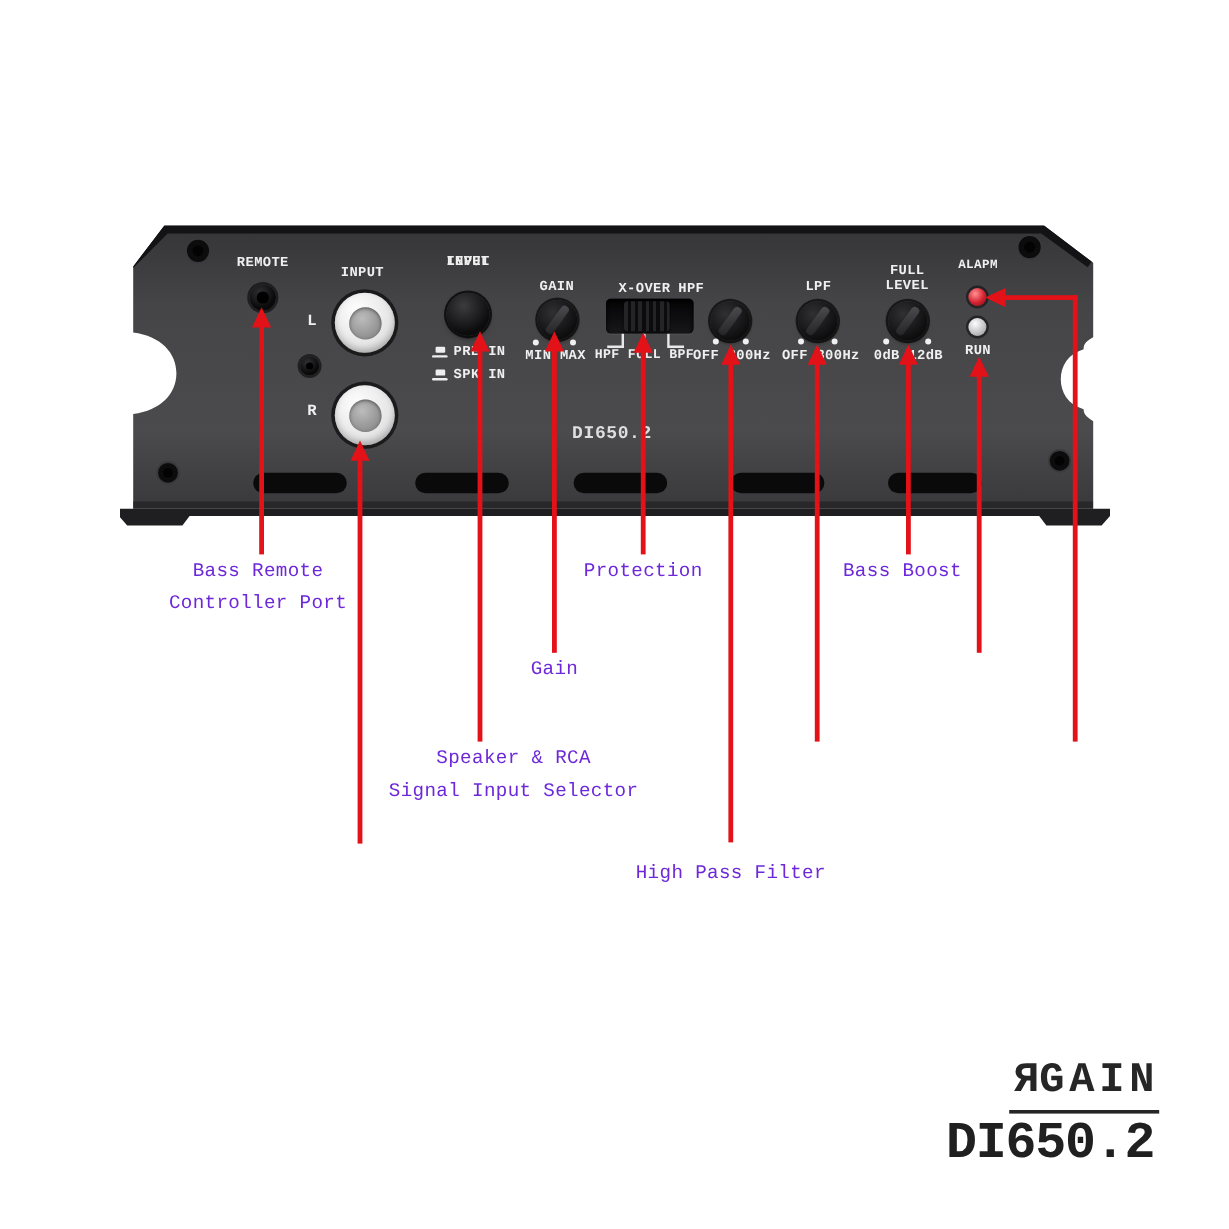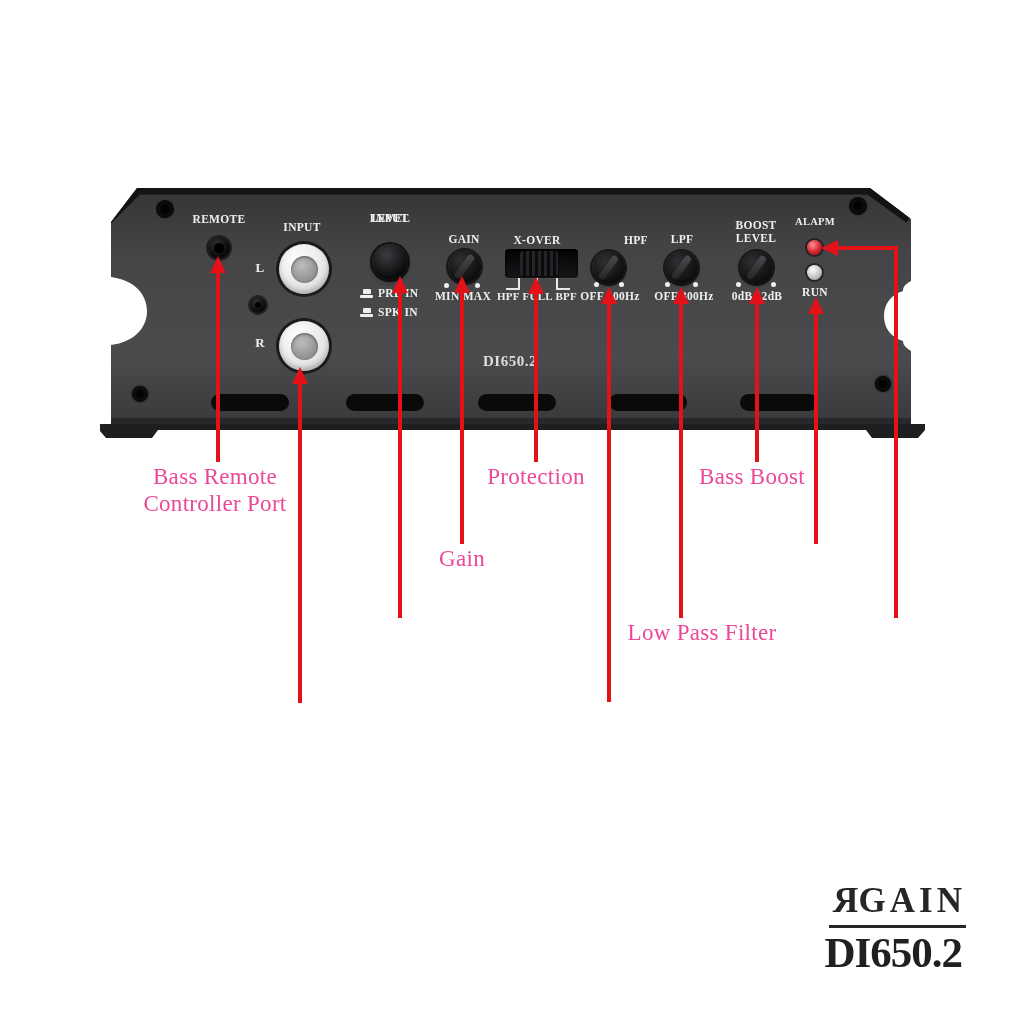--- a/index.html
+++ b/index.html
@@ -1,17 +1,17 @@
 <!DOCTYPE html>
 <html><head>
 <meta charset="utf-8">
 <style>
   html,body{margin:0;padding:0;background:#fff;}
   .stage{position:relative;width:1024px;height:1024px;background:#ffffff;overflow:hidden;
-         font-family:Liberation Serif, serif; --red:#e31118;}
+         font-family:Liberation Mono, monospace; --red:#e31118;}
   .abs{position:absolute;}
   
   .ptext{position:absolute;transform:translateX(-50%);color:#efefef;font-size:11.5px;font-weight:700;
          white-space:nowrap;letter-spacing:.3px;line-height:13px;}
   .prow{position:absolute;display:flex;align-items:center;gap:5px;color:#efefef;font-size:11.5px;
         font-weight:700;letter-spacing:.3px;}
   .btnicon{width:13px;height:9px;position:relative;display:inline-block;}
   .btnicon::before{content:"";position:absolute;left:2.5px;top:0;width:8px;height:5px;background:#eee;border-radius:1px;}
   .btnicon::after{content:"";position:absolute;left:0;bottom:0;width:13px;height:2.5px;background:#eee;border-radius:1px;}
   
@@ -43,22 +43,22 @@
         background:repeating-linear-gradient(90deg,#242428 0 3px,#0b0b0c 3px 6px);
         box-shadow:0 1px 2px rgba(0,0,0,.6);}
   
   .vline{position:absolute;width:4px;background:var(--red);}
   .hline{position:absolute;height:4px;background:var(--red);}
   .ahead-up{position:absolute;width:0;height:0;border-left:8px solid transparent;border-right:8px solid transparent;
         border-bottom:17px solid var(--red);}
   .ahead-left{position:absolute;width:0;height:0;border-top:8px solid transparent;border-bottom:8px solid transparent;
         border-right:17px solid var(--red);}
   
-  .callout{position:absolute;transform:translateX(-50%);text-align:center;font-size:23px;line-height:27px;
-        color:#ec4899;letter-spacing:.3px;white-space:nowrap;}
+  .callout{position:absolute;transform:translateX(-50%);text-align:center;font-size:16px;line-height:27px;
+        color:#6d28d9;letter-spacing:.3px;white-space:nowrap;}
   .callout span{display:block;}
   
   .logo{position:absolute;right:62px;top:883px;text-align:right;}
   .brand{font-size:35px;font-weight:700;letter-spacing:4px;color:#262627;line-height:1;
          padding-bottom:7px;border-bottom:3px solid #262627;display:inline-block;margin-right:-4px;}
   .rev{display:inline-block;transform:scaleX(-1);}
   .model{font-size:43px;font-weight:700;color:#202021;line-height:1.15;letter-spacing:-1px;}
 </style>
 </head>
 <body>
@@ -157,25 +157,25 @@
   </div>
   <div class="prow" style="left:360px;top:306px">
     <span class="btnicon"></span>
     <span>SPK IN</span>
   </div>
 
   <div class="ptext" style="left:464px;top:233px">GAIN</div>
   <div class="ptext" style="left:463px;top:290px">MIN MAX</div>
   <div class="ptext" style="left:537px;top:234px">X-OVER</div>
   <div class="ptext" style="left:537px;top:290px;font-size:11px">HPF FULL BPF</div>
-  <div class="ptext" style="left:636px;top:234px">HPF</div>
+  <div class="ptext" style="left:576px;top:234px">HPF</div>
   <div class="ptext" style="left:610px;top:290px">OFF 300Hz</div>
   <div class="ptext" style="left:682px;top:233px">LPF</div>
   <div class="ptext" style="left:684px;top:290px">OFF 300Hz</div>
-  <div class="ptext" style="left:756px;top:219px">BOOST</div>
+  <div class="ptext" style="left:756px;top:219px">FULL</div>
   <div class="ptext" style="left:756px;top:232px">LEVEL</div>
   <div class="ptext" style="left:757px;top:290px">0dB 12dB</div>
   <div class="ptext" style="left:815px;top:215px;font-size:10.5px">ALAPM</div>
   <div class="ptext" style="left:815px;top:286px">RUN</div>
   <div class="ptext" style="left:510px;top:355px;font-size:15px;color:#dedede;letter-spacing:.5px">DI650.2</div>
 
   <div class="ahead-up" style="left:210px;top:256px"></div>
   <div class="vline" style="left:216px;top:272px;height:190px"></div>
 
   <div class="ahead-up" style="left:292px;top:367px"></div>
@@ -212,22 +212,26 @@
   </div>
   <div class="callout" style="left:536px;top:463px">
     <span>Protection</span>
   </div>
   <div class="callout" style="left:752px;top:463px">
     <span>Bass Boost</span>
   </div>
   <div class="callout" style="left:462px;top:545px">
     <span>Gain</span>
   </div>
-  <div class="callout" style="left:702px;top:619px">
-    <span>Low Pass Filter</span>
+  <div class="callout" style="left:428px;top:619px">
+    <span>Speaker &amp; RCA</span>
+    <span>Signal Input Selector</span>
+  </div>
+  <div class="callout" style="left:609px;top:715px">
+    <span>High Pass Filter</span>
   </div>
 
   <div class="logo">
     <div class="brand"><span class="rev">R</span><span>GAIN</span></div>
     <div class="model">DI650.2</div>
   </div>
 
 </div>
 
 </body></html>

